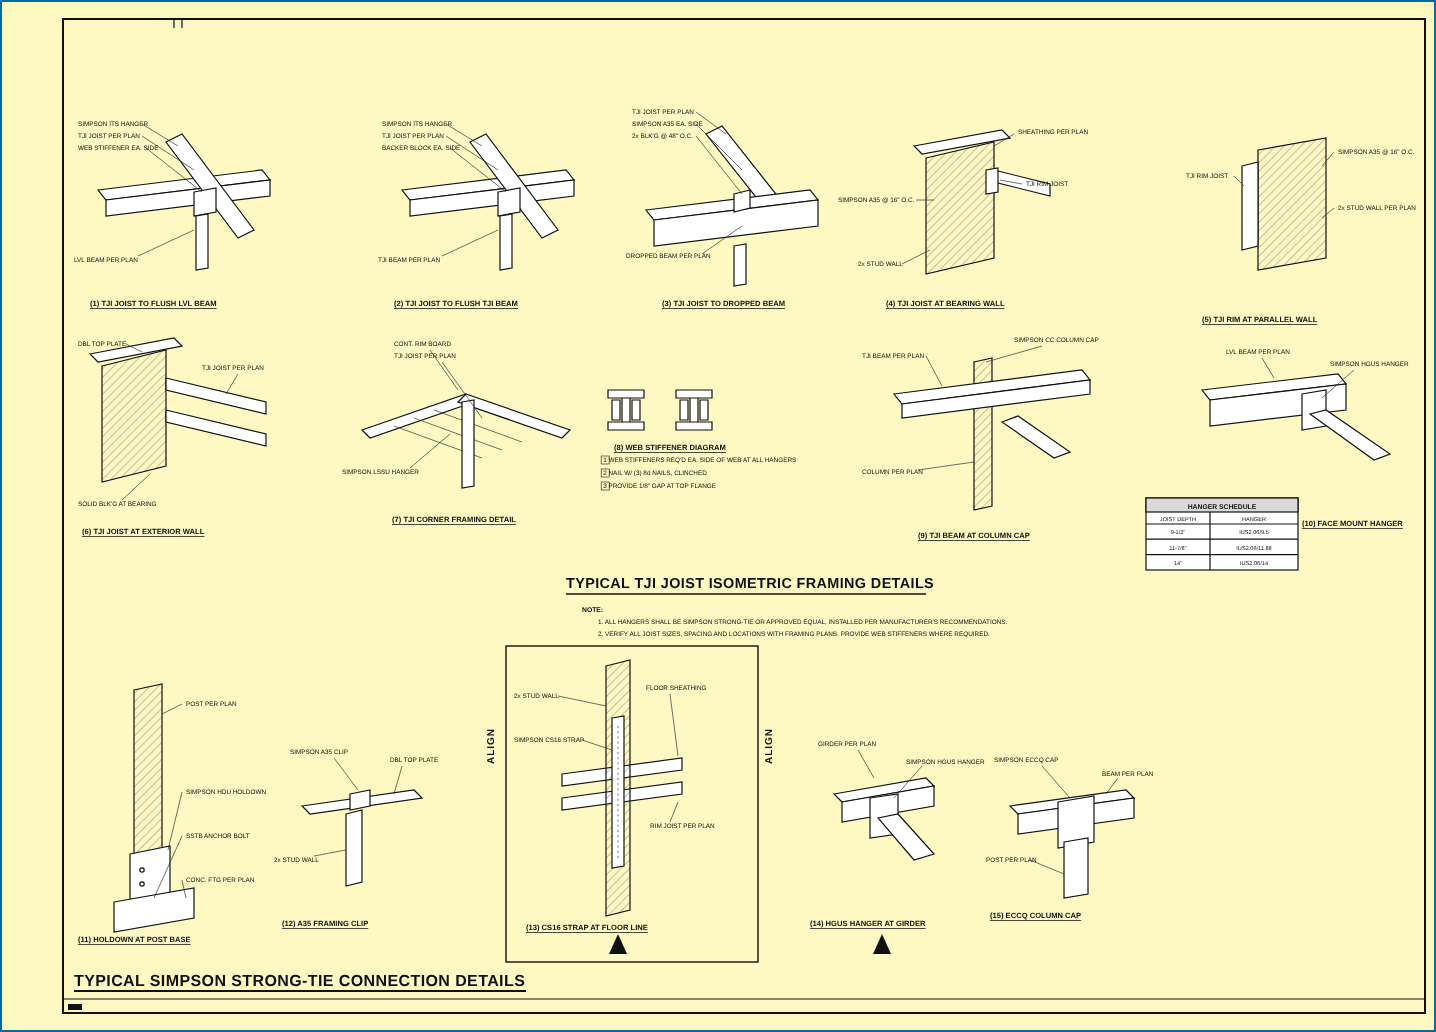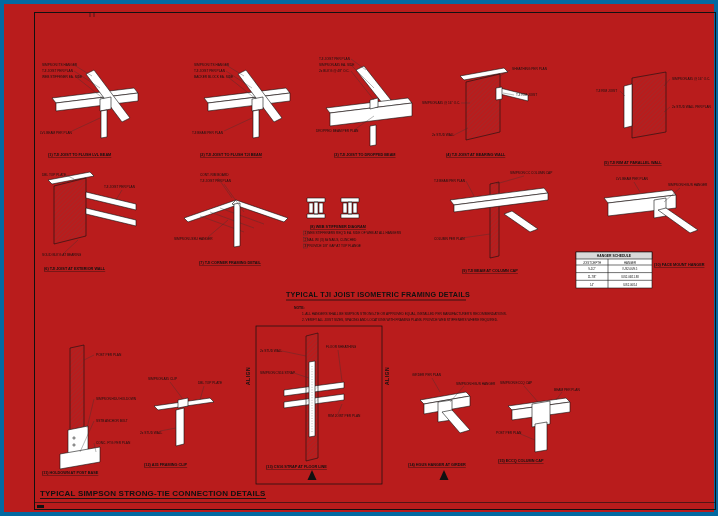--- a/index.html
+++ b/index.html
@@ -1,18 +1,18 @@
 <!DOCTYPE html>
 <html><head>
 <meta charset="utf-8">
 <style>
   html,body{margin:0;padding:0;background:#e8e8e8;}
   .sheet{
-    position:relative;width:718px;height:516px;background:#b91c1c;
-    box-sizing:border-box;border:4px solid #0369a1;
+    position:relative;width:718px;height:516px;background:#fef9c3;
+    box-sizing:border-box;border:1px solid #0369a1;
     font-family:"Liberation Sans",sans-serif;
   }
   svg{display:block;width:718px;height:516px;}
   .face{fill:#fff;stroke:#111;stroke-width:0.6;}
   .wall{fill:url(#h1);stroke:#111;stroke-width:0.6;}
   .ln{stroke:#111;stroke-width:0.6;fill:none;}
   .thin{stroke:#333;stroke-width:0.35;fill:none;}
   .ldr{stroke:#333;stroke-width:0.35;fill:none;}
   .dark{fill:#111;stroke:none;}
   text{fill:#111;font-family:"Liberation Sans",sans-serif;}

